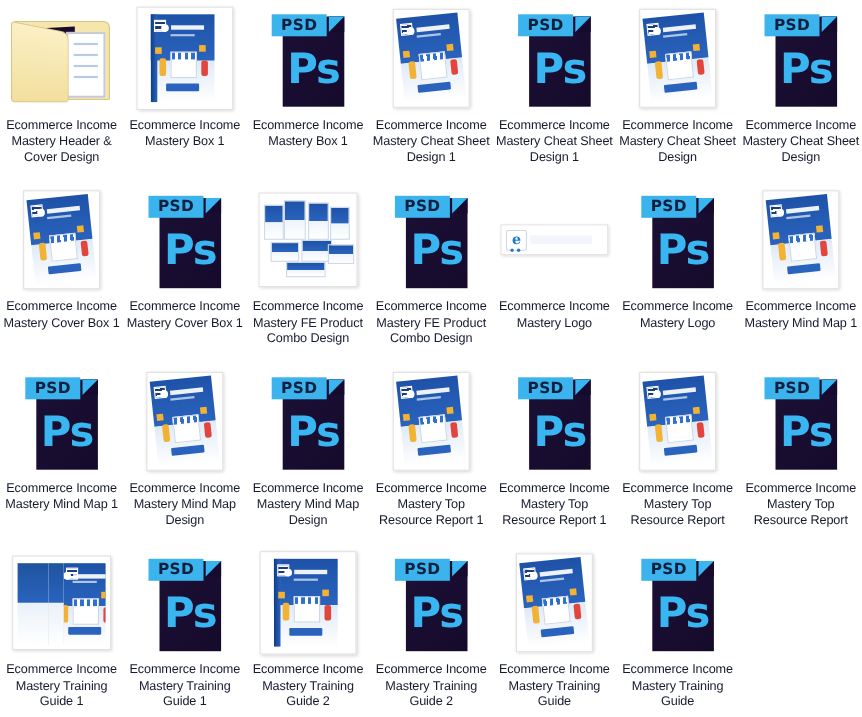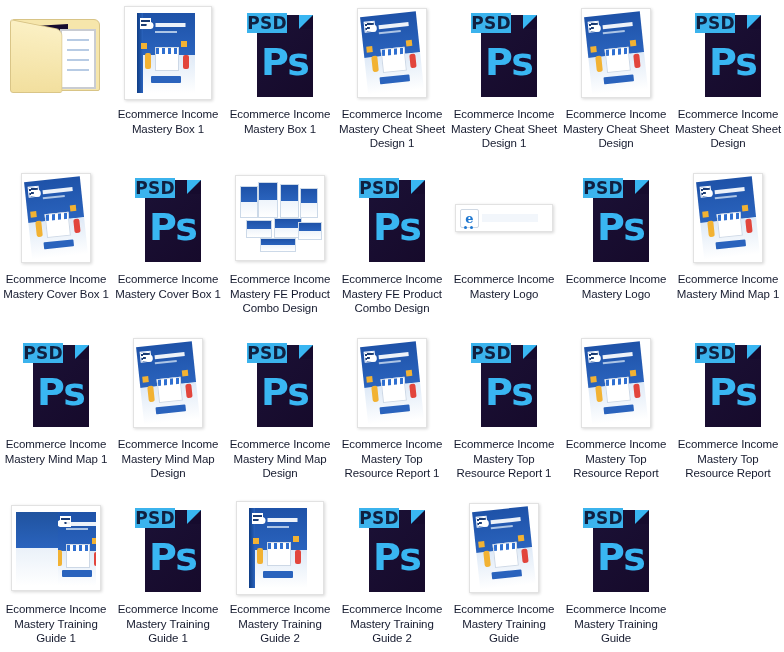--- a/index.html
+++ b/index.html
@@ -83,25 +83,25 @@
     font-family: "DejaVu Sans", sans-serif;
     font-size: 38px;
     font-weight: bold;
     letter-spacing: -1px;
     padding-top: 12px;
     box-sizing: border-box;
   }
   .psd .banner {
     position: absolute;
     left: 0; top: 4px;
-    width: 40px; height: 20px;
+    width: 50px; height: 20px;
     background: #3bb3ed;
     color: #102040;
     font-family: "DejaVu Sans", sans-serif;
-    font-size: 17px;
+    font-size: 14px;
     font-weight: bold;
     display: flex;
     align-items: center;
     justify-content: center;
     letter-spacing: 0.3px;
   }
 
   
   .folder {
     position: relative;
@@ -282,20 +282,21 @@
           </div>
           <div class="sheetB">
             <i></i>
             <i></i>
             <i></i>
             <i></i>
           </div>
           <div class="front"></div>
         </div>
       </div>
+      <div class="label">Ecommerce Income Mastery Header &amp; Cover Design</div>
     </div>
     <div class="cell">
       <div class="thumb-wrap">
         <div class="thumb t-box">
           <div class="cover" style="left:12px;top:6px;width:58px;height:80px">
             <div class="book-spine"></div>
             <div class="qr"></div>
             <div class="brandbar">
               <span class="dot"></span>
               <span class="txt"></span>

